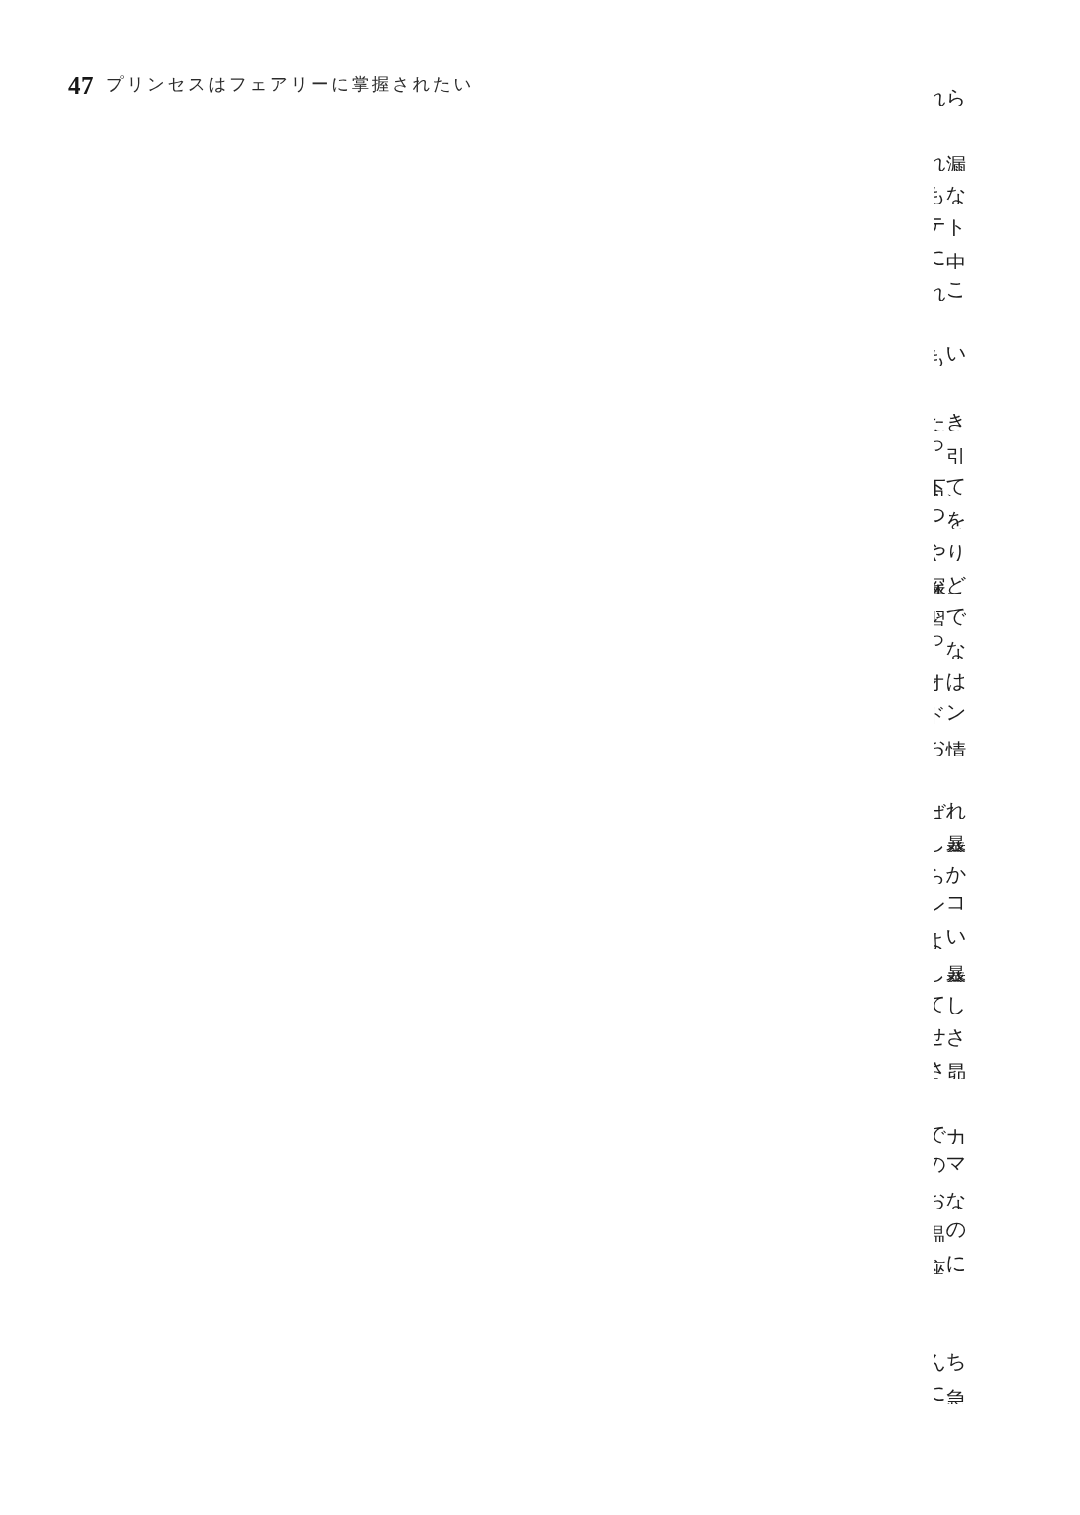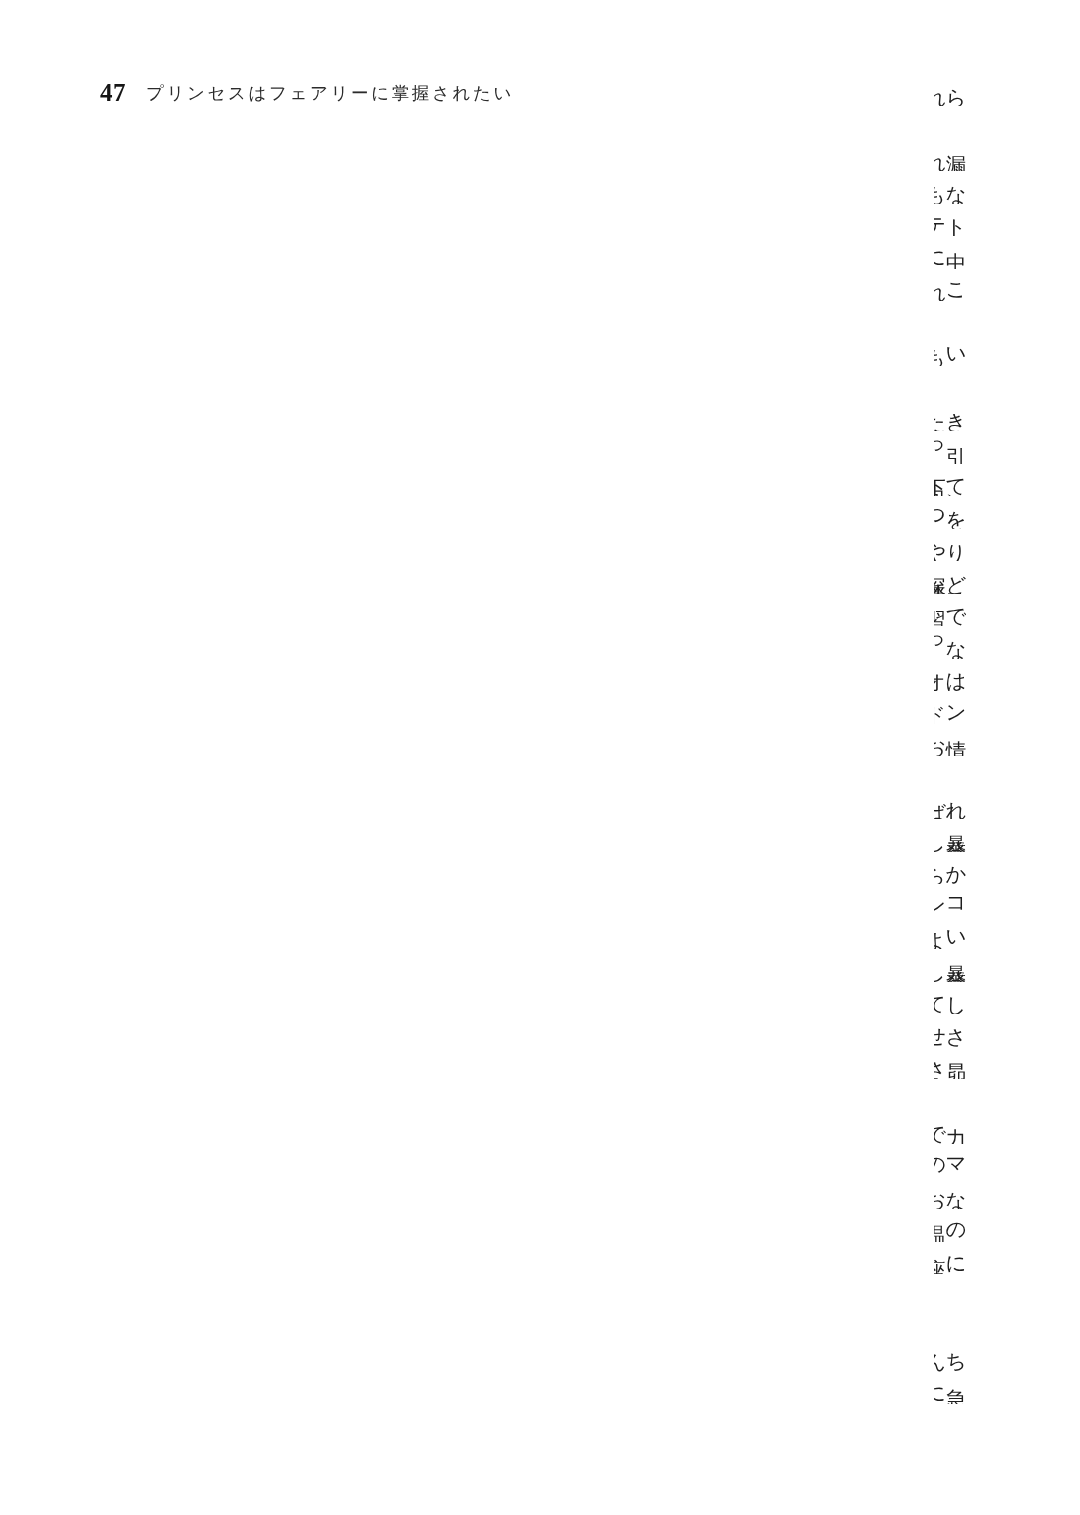--- a/index.html
+++ b/index.html
@@ -16,33 +16,33 @@
     overflow: hidden;
   }
 
   
   #running-head {
     position: absolute;
     left: 0; right: 0;
     top: 72px;
     height: 42px;
     display: flex;
-    align-items: center;
-    padding-left: 100px;
+    align-items: flex-start;
+    padding-left: 68px;
   }
   #page-number {
     font-size: 25px;
     font-weight: 700;
     letter-spacing: 0.5px;
     color: #161616;
     font-family: "Liberation Serif", "DejaVu Serif", serif;
   }
   #head-title {
     font-size: 17.5px;
-    margin-left: 20px;
+    margin-left: 12px;
     letter-spacing: 2.6px;
     color: #2b2b2b;
     font-family: Liberation Sans, sans-serif;
   }
 
   
   .block {
     position: absolute;
     writing-mode: vertical-rl;
     text-orientation: upright;

